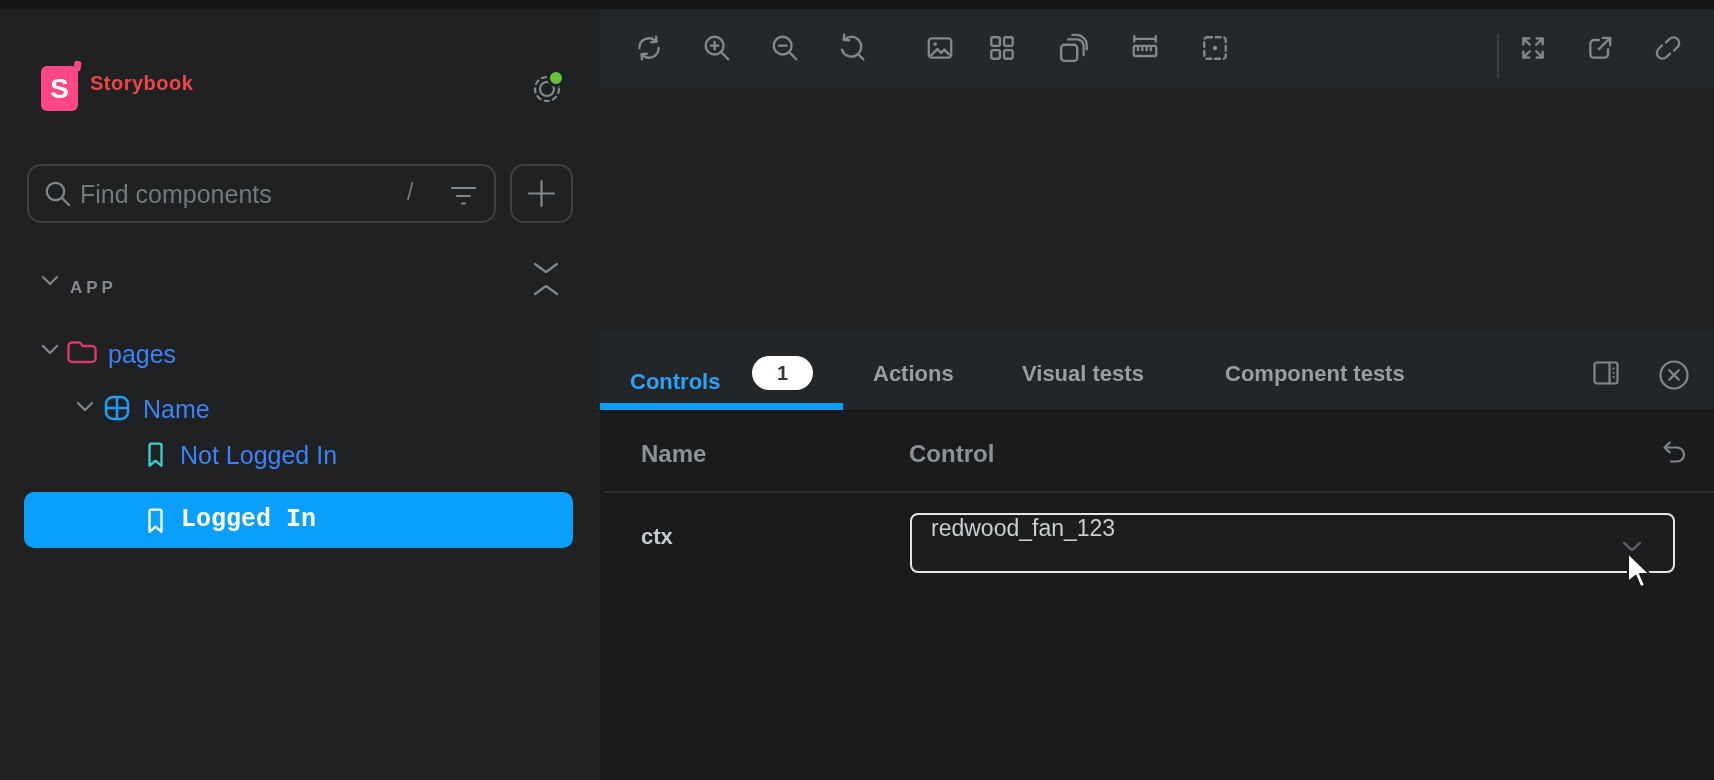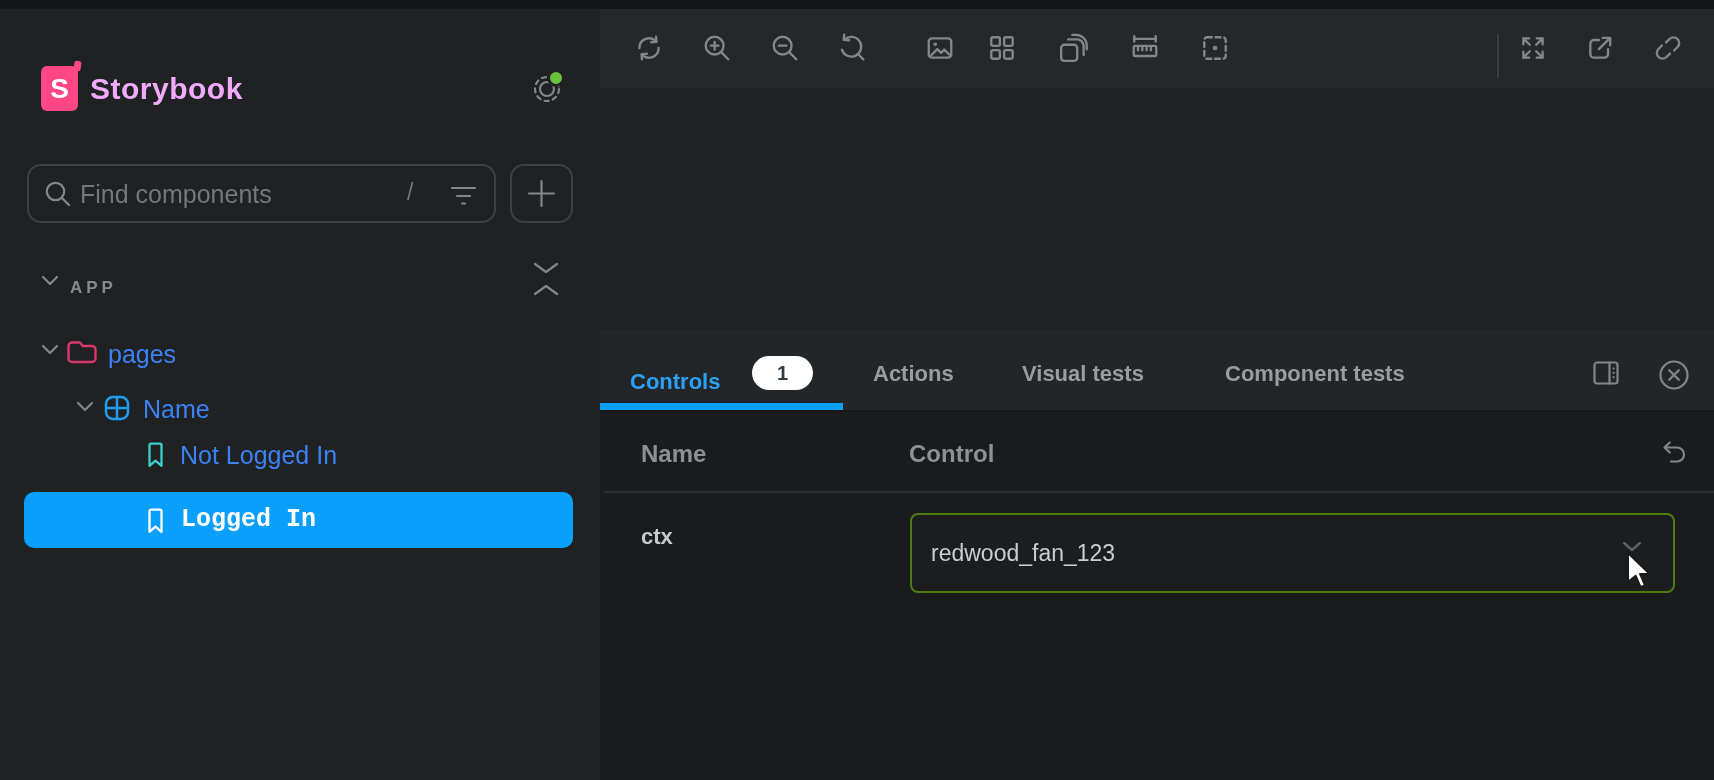--- a/index.html
+++ b/index.html
@@ -16,21 +16,21 @@
 
   
   .topstrip { left:0; top:0; width:1714px; height:9px; background:#141617; z-index:9; }
 
   
   .sidebar { left:0; top:9px; width:600px; height:771px; background:#1f2122; }
   .logo-box { left:41px; top:57px; width:37px; height:45px; background:#ff4785; border-radius:6px;
               display:flex; align-items:center; justify-content:center; }
   .logo-notch { left:74px; top:52px; width:7px; height:10px; background:#ff4785; border-radius:2px; transform:rotate(8deg); }
   .logo-letter { color:#fff; font-size:28px; font-weight:800; }
-  .brand { left:90px; top:63px; font-size:30px; font-weight:800; color:#f0abfc; letter-spacing:0.5px; }
+  .brand { left:90px; top:63px; font-size:20px; font-weight:800; color:#ef4444; letter-spacing:0.5px; }
   .gear { left:528px; top:60px; }
   .green-dot { left:547px; top:60px; width:18px; height:18px; border-radius:50%;
                background:#68c43f; border:3px solid #1f2122; }
 
   .search-box { left:27px; top:155px; width:469px; height:59px; border:2px solid #3e4144; border-radius:14px; }
   .search-input { left:80px; top:158px; width:300px; height:54px; background:transparent; border:none; outline:none;
                   font-size:25px; color:#c9cbce; font-family:inherit; }
   .search-input::placeholder { color:#73787b; opacity:1; }
   .slash-hint { left:407px; top:170px; font-size:23px; color:#73787b; }
   .plus-btn { left:510px; top:155px; width:63px; height:59px; border:2px solid #3e4144; border-radius:14px;
@@ -54,22 +54,22 @@
   .tabbar { left:0; top:0; width:1114px; height:80px; background:#232628; }
   .tabbar-border { left:0; top:80px; width:1114px; height:2px; background:#151718; }
   .tab { top:31px; font-size:22px; font-weight:700; color:#999da2; white-space:nowrap; }
   .tab.active { color:#2ba2f8; }
   .tab-underline { left:0; top:73px; width:243px; height:7px; background:#0b9ffc; }
   .badge { left:152px; top:26px; width:61px; height:34px; background:#ffffff; border-radius:17px;
            display:flex; align-items:center; justify-content:center; font-size:20px; font-weight:700; color:#333a40; }
   .col-header { top:110px; font-size:24px; font-weight:700; color:#8d9195; }
   .table-sep { left:4px; top:161px; width:1110px; height:2px; background:#2c2f30; }
   .row-name { left:41px; top:194px; font-size:22px; font-weight:700; color:#c7cacc; }
-  .dropdown { left:310px; top:183px; width:765px; height:80px; background:#1b1d1e;
-              border:2px solid #4d7c0f; border-radius:8px; display:flex; align-items:center; padding-left:19px; }
+  .dropdown { left:310px; top:183px; width:765px; height:60px; background:#1b1d1e;
+              border:2px solid #e5e5e5; border-radius:8px; display:flex; align-items:flex-start; padding-left:19px; }
   .dropdown-value { font-size:23px; color:#cbced0; }
   .dd-chevron { position:absolute; right:32px; top:27px; }
 
   .cursor { left:1626px; top:552px; z-index:20; }
 </style>
 </head>
 <body>
 
 <div class="app">
   <div class="abs topstrip"></div>

